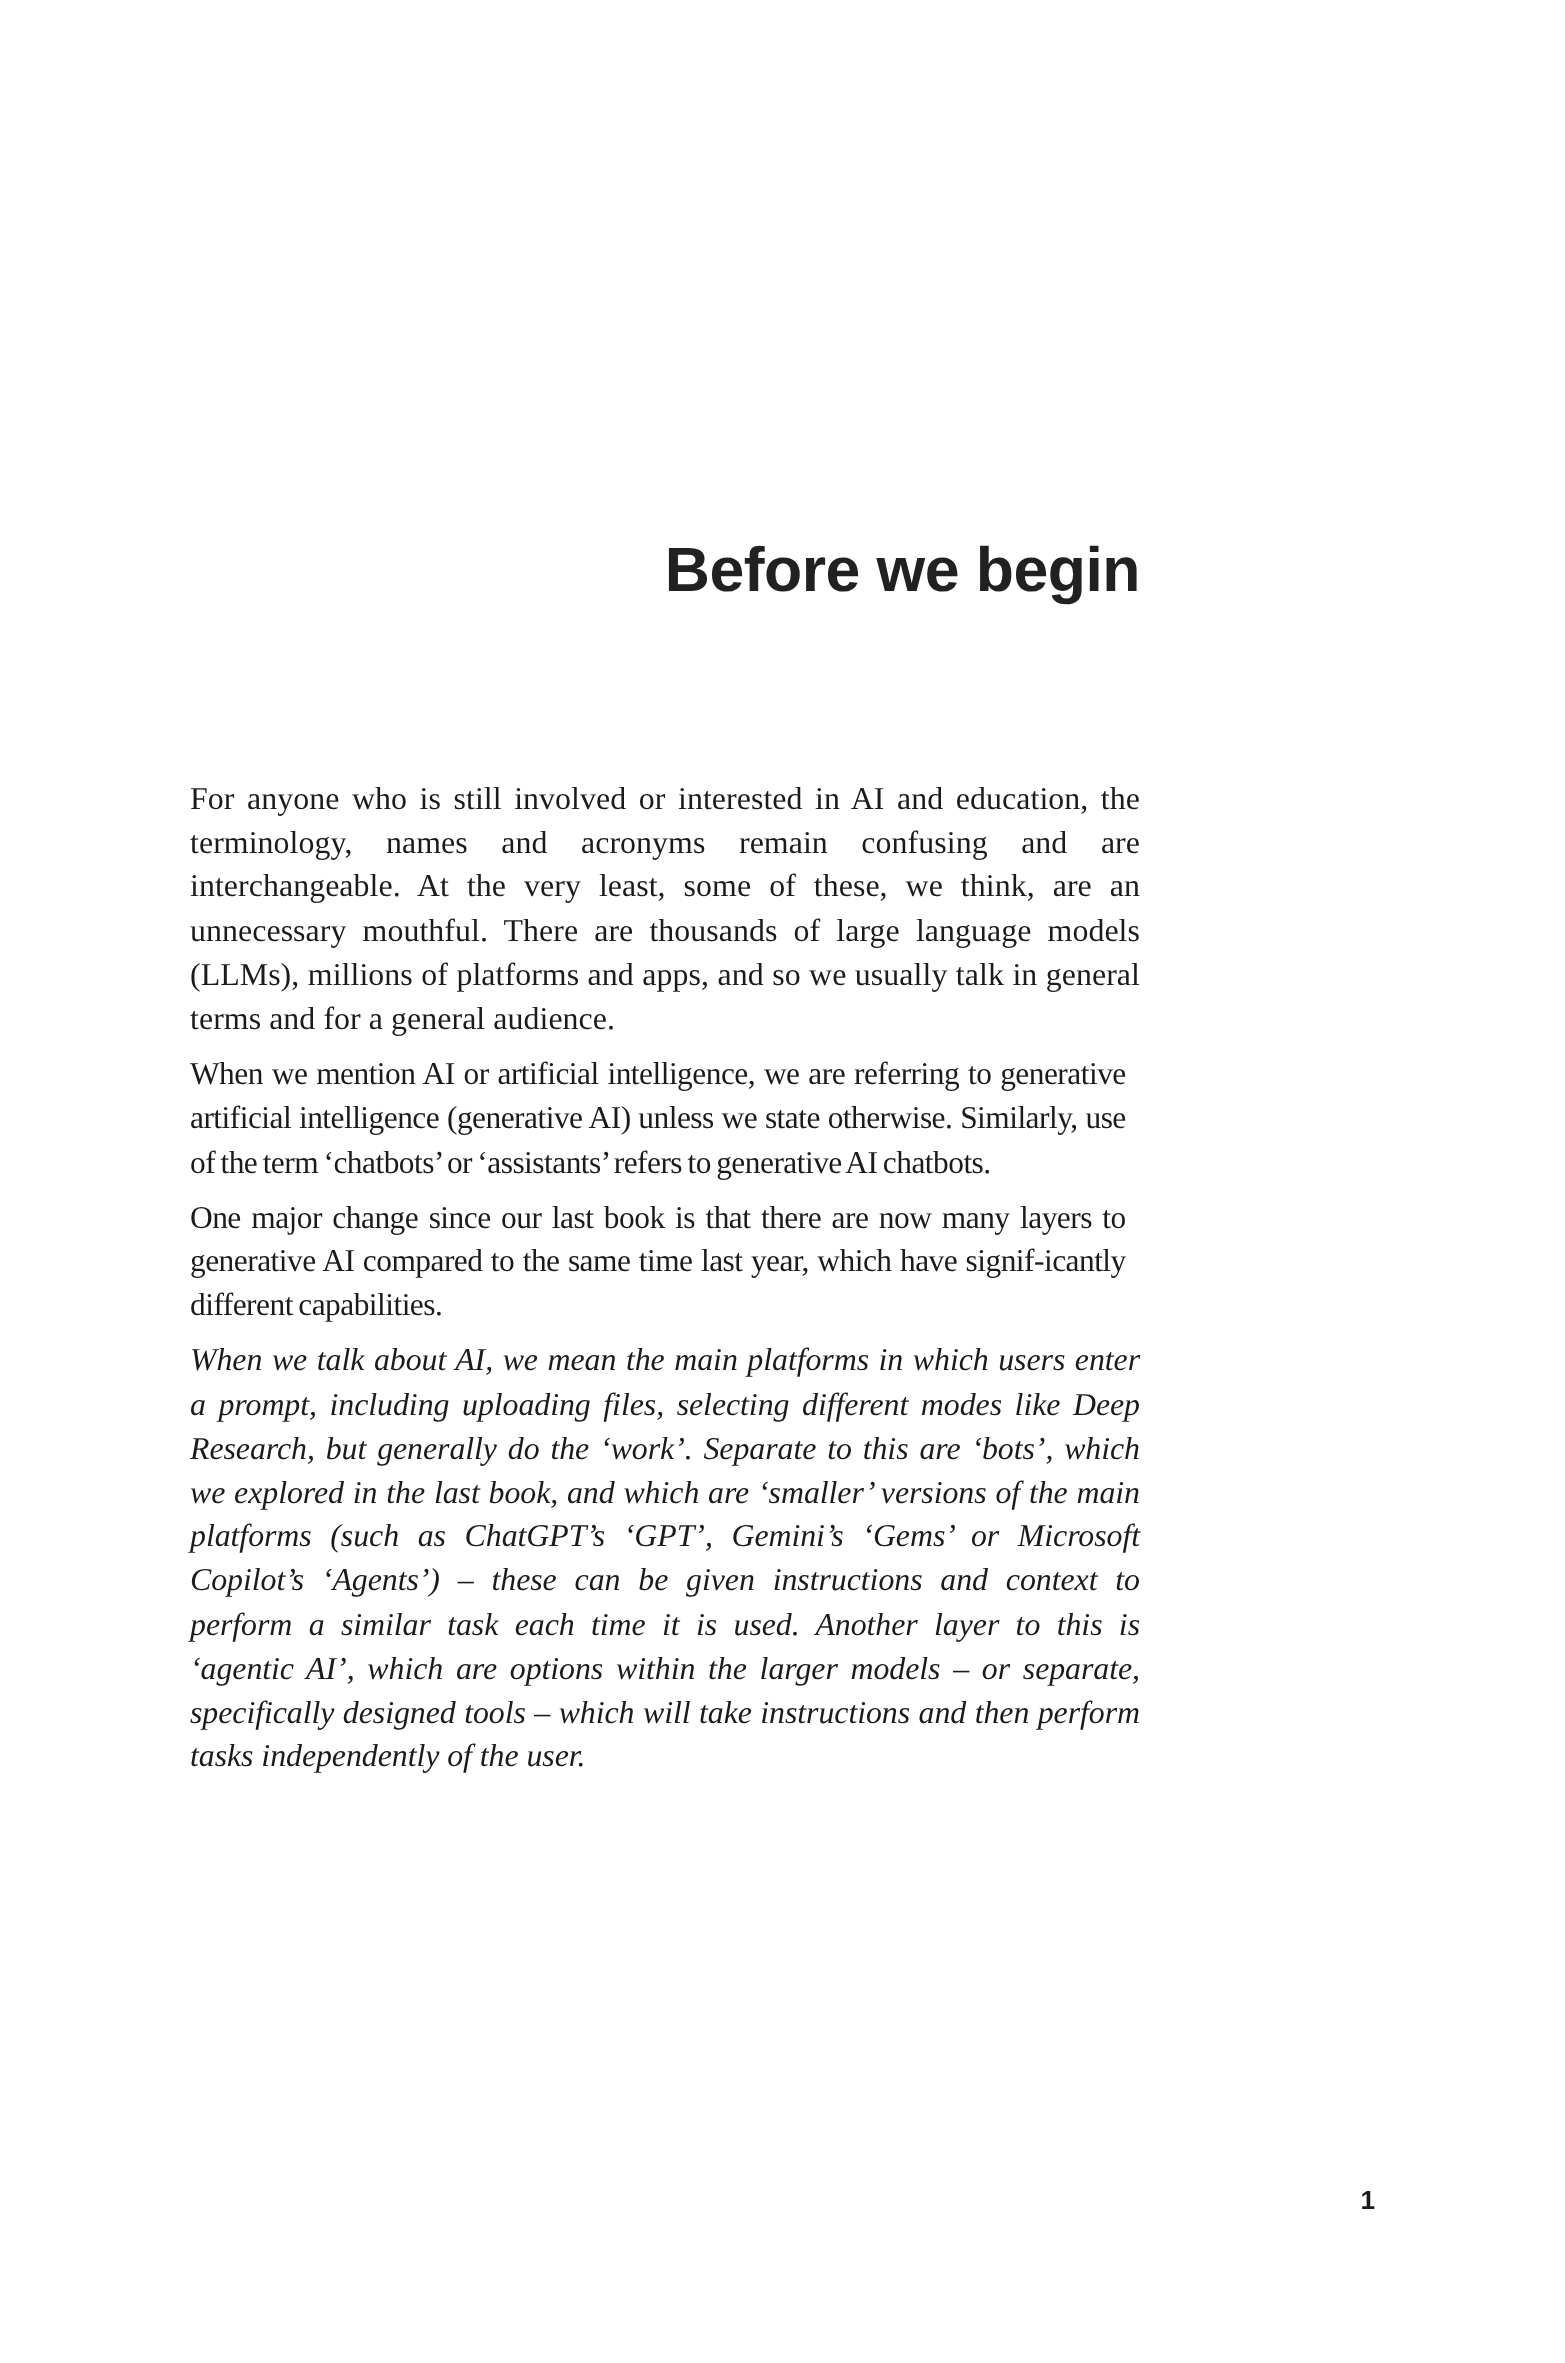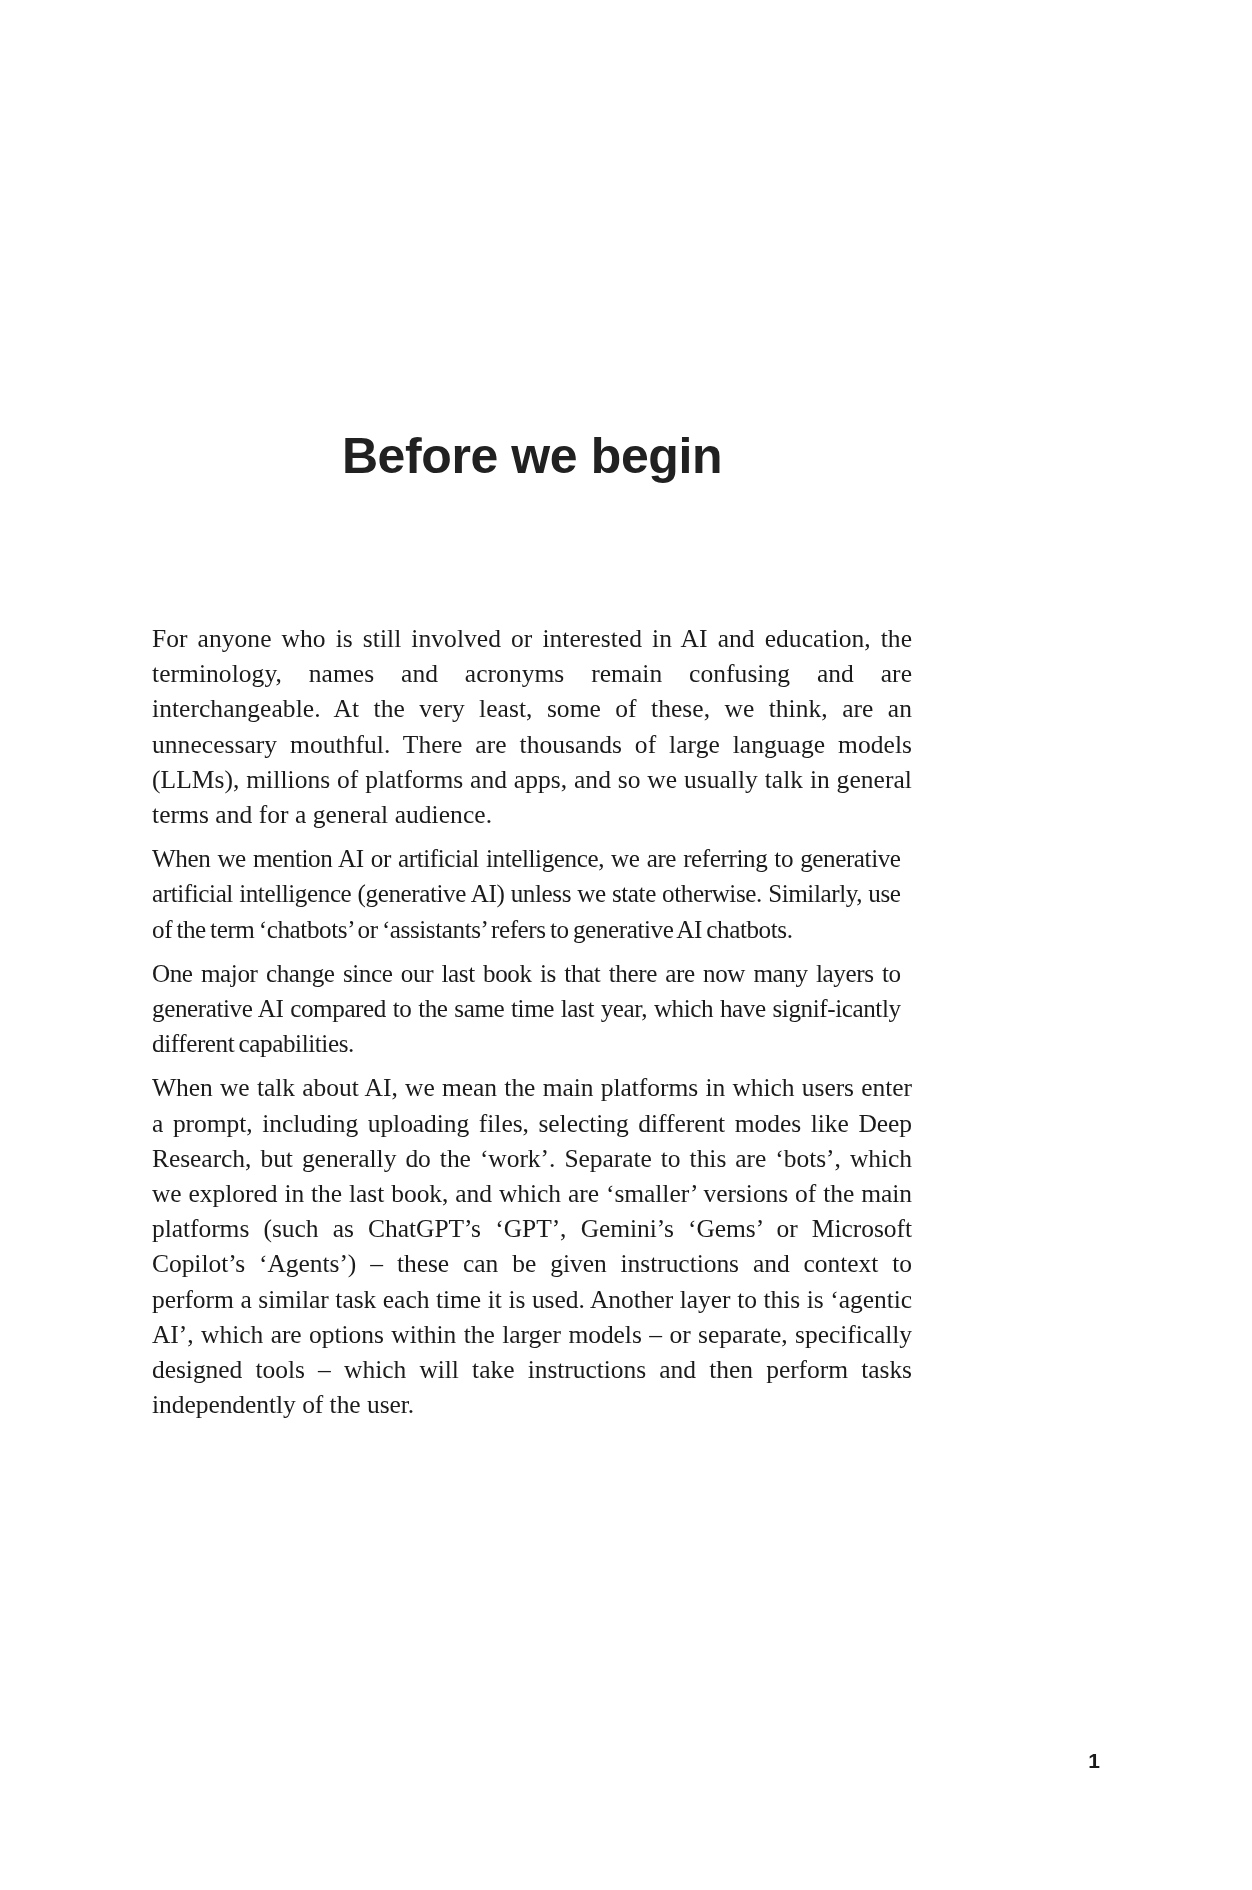--- a/index.html
+++ b/index.html
@@ -23,21 +23,21 @@
     inset: 0;
     background: #ffffff;
   }
 
   
   .chapter-title {
     position: absolute;
     left: 152px;
     top: 392px;
     width: 760px;
-    text-align: center;
+    text-align: right;
     font-family: "Liberation Sans", "DejaVu Sans", sans-serif;
     font-weight: bold;
     font-size: 50px;
     line-height: 60px;
     letter-spacing: -0.4px;
     color: #212121;
     white-space: nowrap;
   }
 
   
@@ -62,21 +62,21 @@
   .para.p1 { letter-spacing: 0.05px; word-spacing: 0px; margin-top: 34px; }
 
   
   .para.tight {
     letter-spacing: -0.42px;
     word-spacing: -1.6px;
     transform: scaleX(0.985);
     transform-origin: left top;
   }
 
-  .para.p4 { letter-spacing: -0.05px; }
+  .para.p4 { letter-spacing: -0.05px; font-style: italic; }
 
   .para:last-child { margin-bottom: 0; }
 
   
   .folio {
     position: absolute;
     right: 152px;
     top: 1748px;
     font-family: "Liberation Sans", "DejaVu Sans", sans-serif;
     font-weight: bold;

